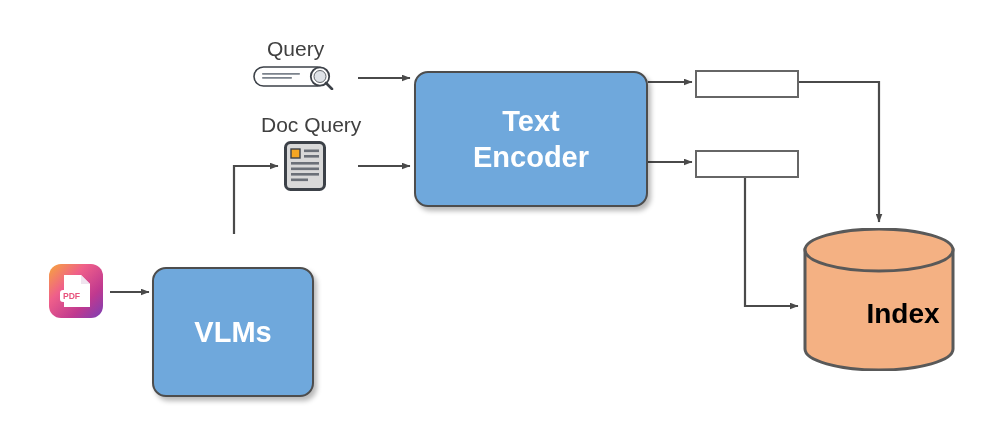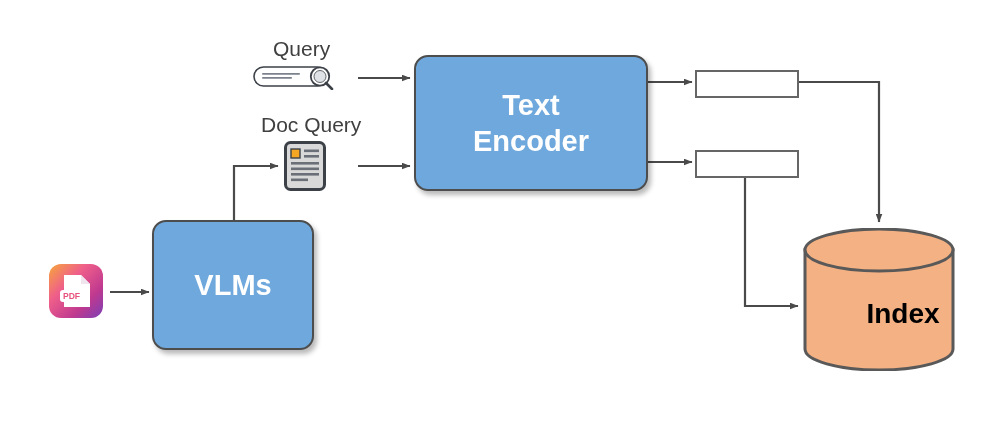--- a/index.html
+++ b/index.html
@@ -33,29 +33,30 @@
     border-radius: 14px;
     box-shadow: 3px 4px 5px rgba(0,0,0,0.28);
     display: flex;
     align-items: center;
     justify-content: center;
     text-align: center;
     color: #ffffff;
     font-weight: bold;
     font-family: "Liberation Sans", sans-serif;
     white-space: pre-line;
+    margin-top: 16px;
   }
   #text-encoder-box {
     left: 414px; top: 55px;
     width: 230px; height: 132px;
     font-size: 29px;
     line-height: 36px;
   }
   #vlms-box {
-    left: 152px; top: 220px;
+    left: 152px; top: 251px;
     width: 158px; height: 126px;
     font-size: 29px;
   }
   
   .embed-rect {
     position: absolute;
     background: #ffffff;
     border: 2px solid #666666;
   }
   #embed-rect-query { left: 695px; top: 70px; width: 100px; height: 24px; }
@@ -96,21 +97,21 @@
     left: 284px; top: 141px;
     width: 42px; height: 50px;
   }
   
   #pdf-icon {
     position: absolute;
     left: 49px; top: 264px;
     width: 54px; height: 54px;
   }
   
-  #query-label { left: 273px; top: 36px; }
+  #query-label { left: 267px; top: 36px; }
   #doc-text-label { left: 261px; top: 112px; }
   #visual-document-label { left: 28px; top: 202px; }
   #knn-label { left: 801px; top: 97px; }
 </style>
 </head>
 <body>
 
 <div id="canvas">
 
   <svg id="connectors" viewBox="0 0 996 442" xmlns="http://www.w3.org/2000/svg">

